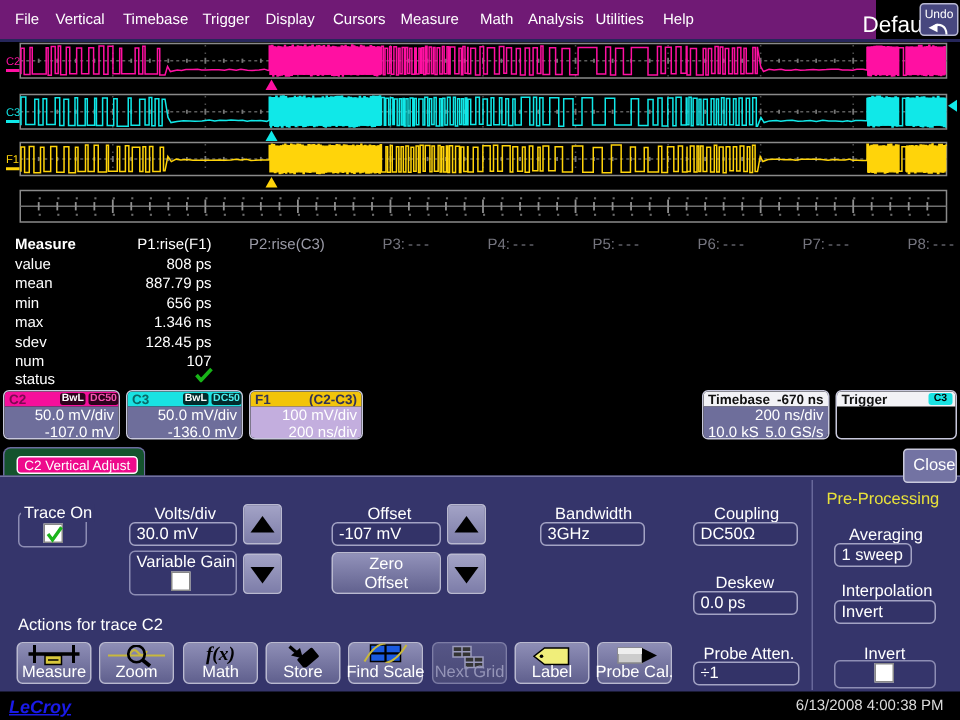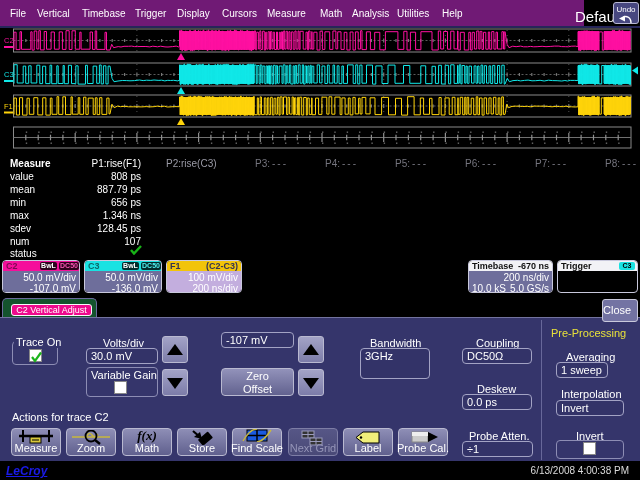--- a/index.html
+++ b/index.html
@@ -16,21 +16,21 @@
 
 .dbox{position:absolute;top:260px;height:33px;border-radius:4px;border:1px solid #c8c8dc;overflow:hidden;font-size:10px}
 .dtitle{height:10px;font-size:9px;font-weight:bold;position:relative}
 .dbody{position:absolute;left:0;top:10px;right:0;bottom:0;background:#6e6e9b;color:#fff}
 .dline{position:absolute;right:3px;white-space:nowrap}
 .badge{position:absolute;top:1px;height:8px;border-radius:2px;font-size:7px;font-weight:bold;line-height:8px;text-align:center}
 
 #dlg{left:0;top:317px;width:640px;height:144px;background:#35356b;border-top:1px solid #73739f}
 #tab{left:2px;top:298px;width:95px;height:22px;background:#14532d;border:1px solid #6b6b9d;border-bottom:none;border-radius:5px 5px 0 0}
 #tablabel{left:8px;top:5px;width:81px;height:12px;background:#ee0a8c;border:1px solid #f9f9fb;border-radius:3px;color:#fff;font-size:9px;text-align:center;line-height:11px}
-#closebtn{left:602px;top:299px;width:36px;height:23px;background:#7373a3;border:1px solid #c9c9dc;border-radius:3px;color:#fff;font-size:11px;text-align:left;line-height:21px}
+#closebtn{left:602px;top:299px;width:36px;height:23px;background:#7373a3;border:1px solid #c9c9dc;border-radius:3px;color:#fff;font-size:11px;text-align:right;line-height:21px}
 .lbl{position:absolute;color:#fff;font-size:11px;white-space:nowrap}
 .ylbl{position:absolute;color:#e8e13a;font-size:11px;white-space:nowrap}
 .fld{position:absolute;border:1px solid #a3a3c4;border-radius:4px;color:#fff;font-size:11px;padding-left:4px;background:#333368}
 .grp{position:absolute;border:1px solid #8d8db4;border-radius:4px}
 .cb{position:absolute;width:13px;height:13px;background:#fff;border:1px solid #888}
 .btn{position:absolute;background:linear-gradient(#9292ba,#62628f);border:1px solid #b9b9d0;border-radius:4px;color:#fff;font-size:11px;text-align:center}
 .arrowbtn{position:absolute;width:26px;height:27px;background:linear-gradient(#a3a3c6,#7d7da9);border:1px solid #b9b9d0;border-radius:3px}
 .tri-up{position:absolute;left:4px;top:7px;width:0;height:0;border-left:8px solid transparent;border-right:8px solid transparent;border-bottom:11px solid #000}
 .tri-dn{position:absolute;left:4px;top:8px;width:0;height:0;border-left:8px solid transparent;border-right:8px solid transparent;border-top:11px solid #000}
 .abtn{position:absolute;top:428px;width:50px;height:28px;background:linear-gradient(#8e8eb6,#60608e);border:1px solid #b9b9d0;border-radius:4px;color:#fff;font-size:11px;text-align:center}
@@ -509,30 +509,30 @@
 <div class="grp" style="left:86px;top:367px;width:72px;height:30px"></div>
 <div class="lbl" style="left:91px;top:369px">Variable Gain</div>
 <div class="cb" style="left:114px;top:381px"></div>
 <div class="arrowbtn" style="left:162px;top:336px">
     <div class="tri-up"></div>
   </div>
 <div class="arrowbtn" style="left:162px;top:369px">
     <div class="tri-dn"></div>
   </div>
 <div class="lbl" style="left:245px;top:337px">Offset</div>
-<div class="fld" style="left:221px;top:332px;width:73px;height:16px;line-height:14px">-107 mV</div>
+<div class="fld" style="left:221px;top:348px;width:73px;height:16px;line-height:14px">-107 mV</div>
 <div class="btn" style="left:221px;top:368px;width:73px;height:28px;line-height:13px;padding-top:1px">Zero<br>Offset</div>
 <div class="arrowbtn" style="left:298px;top:336px">
     <div class="tri-up"></div>
   </div>
 <div class="arrowbtn" style="left:298px;top:369px">
     <div class="tri-dn"></div>
   </div>
 <div class="lbl" style="left:370px;top:337px">Bandwidth</div>
-<div class="fld" style="left:360px;top:348px;width:70px;height:31px;line-height:14px">3GHz</div>
+<div class="fld" style="left:360px;top:348px;width:70px;height:16px;line-height:14px">3GHz</div>
 <div class="lbl" style="left:476px;top:337px">Coupling</div>
 <div class="fld" style="left:462px;top:348px;width:70px;height:16px;line-height:14px">DC50Ω</div>
 <div class="lbl" style="left:477px;top:383px">Deskew</div>
 <div class="fld" style="left:462px;top:394px;width:70px;height:16px;line-height:14px">0.0 ps</div>
 <div class="vsep" style="left:541px;top:320px;height:140px"></div>
 <div class="ylbl" style="left:551px;top:327px">Pre-Processing</div>
 <div class="lbl" style="left:566px;top:351px">Averaging</div>
 <div class="fld" style="left:556px;top:362px;width:52px;height:16px;line-height:14px">1 sweep</div>
 <div class="lbl" style="left:561px;top:388px">Interpolation</div>
 <div class="fld" style="left:556px;top:400px;width:68px;height:16px;line-height:14px">Invert</div>

